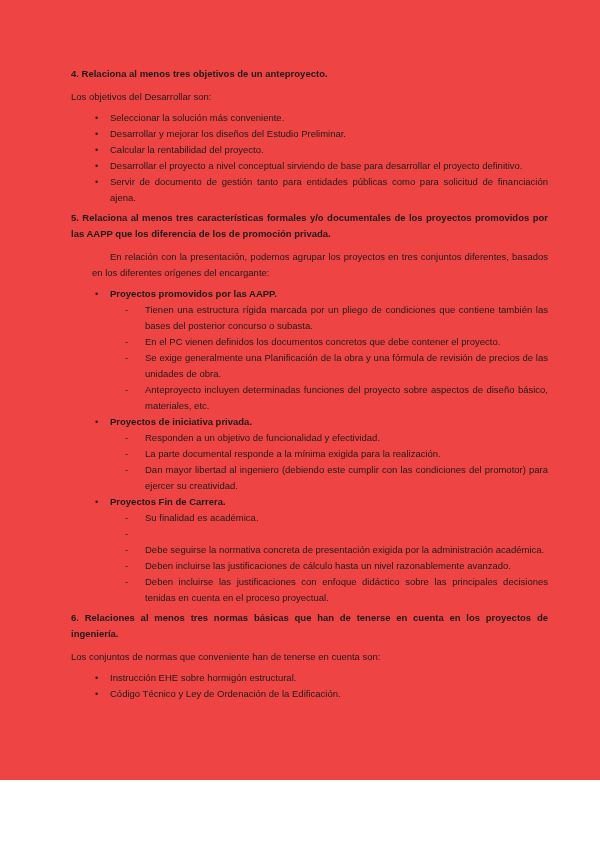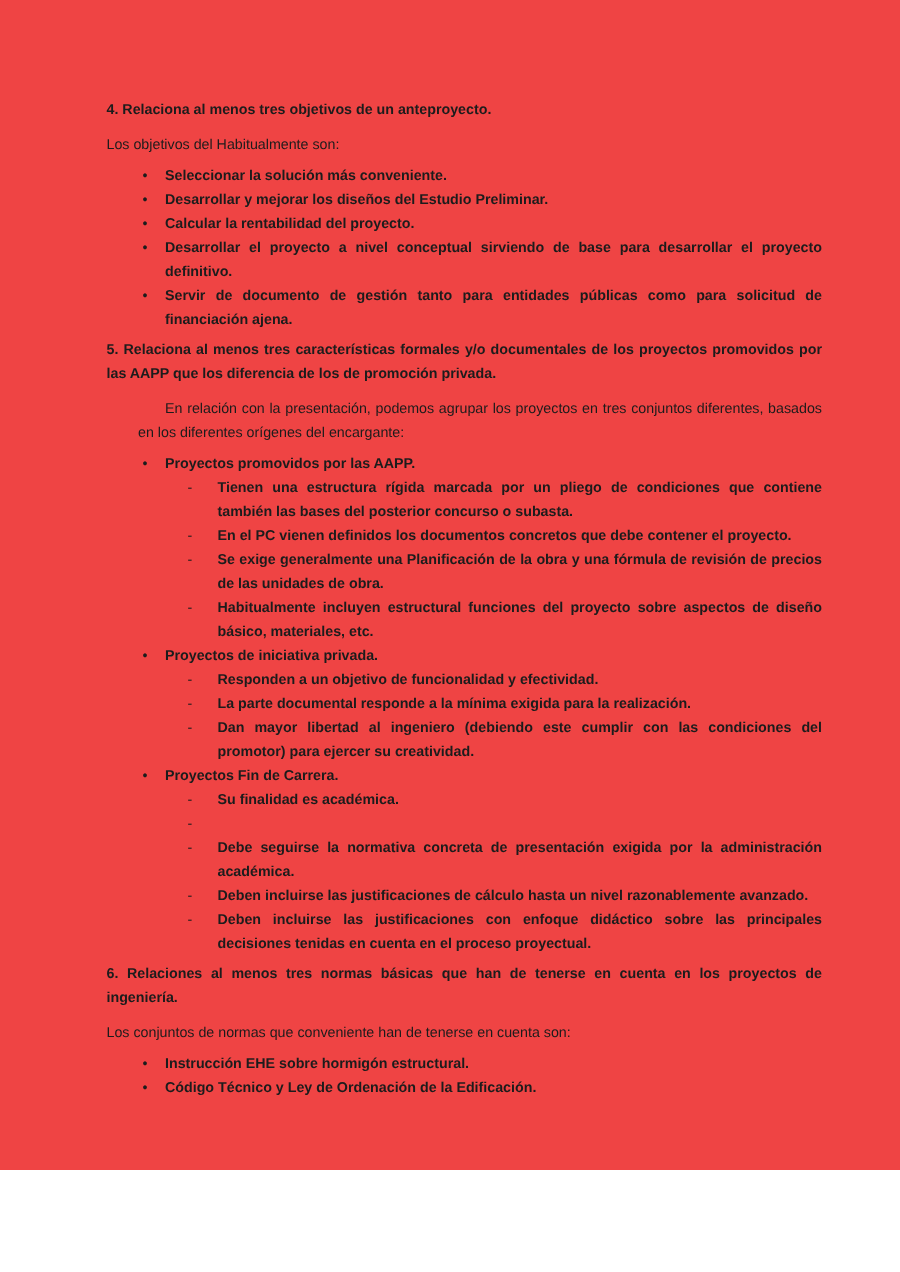--- a/index.html
+++ b/index.html
@@ -40,30 +40,29 @@
   .row.l1 { padding-left: 24px; }
   .row.l2 { padding-left: 54px; }
   .marker {
     flex: 0 0 15px;
     text-align: left;
   }
   .row.l2 .marker { flex: 0 0 20px; }
   .itemtext {
     flex: 1;
     text-align: justify;
-    font-weight: bold;
   }
   .bold { font-weight: bold; }
 </style>
 </head>
 <body>
 
 <div class="page">
     <div class="heading">4. Relaciona al menos tres objetivos de un anteproyecto.</div>
-    <div class="para">Los objetivos del Habitualmente son:</div>
+    <div class="para">Los objetivos del Desarrollar son:</div>
     <div class="list">
       <div class="row l1">
         <span class="marker">•</span>
         <span class="itemtext">Seleccionar la solución más conveniente.</span>
       </div>
       <div class="row l1">
         <span class="marker">•</span>
         <span class="itemtext">Desarrollar y mejorar los diseños del Estudio Preliminar.</span>
       </div>
       <div class="row l1">
@@ -93,21 +92,21 @@
       <div class="row l2">
         <span class="marker">-</span>
         <span class="itemtext">En el PC vienen definidos los documentos concretos que debe contener el proyecto.</span>
       </div>
       <div class="row l2">
         <span class="marker">-</span>
         <span class="itemtext">Se exige generalmente una Planificación de la obra y una fórmula de revisión de precios de las unidades de obra.</span>
       </div>
       <div class="row l2">
         <span class="marker">-</span>
-        <span class="itemtext">Habitualmente incluyen estructural funciones del proyecto sobre aspectos de diseño básico, materiales, etc.</span>
+        <span class="itemtext">Anteproyecto incluyen determinadas funciones del proyecto sobre aspectos de diseño básico, materiales, etc.</span>
       </div>
       <div class="row l1">
         <span class="marker">•</span>
         <span class="itemtext bold">Proyectos de iniciativa privada.</span>
       </div>
       <div class="row l2">
         <span class="marker">-</span>
         <span class="itemtext">Responden a un objetivo de funcionalidad y efectividad.</span>
       </div>
       <div class="row l2">

